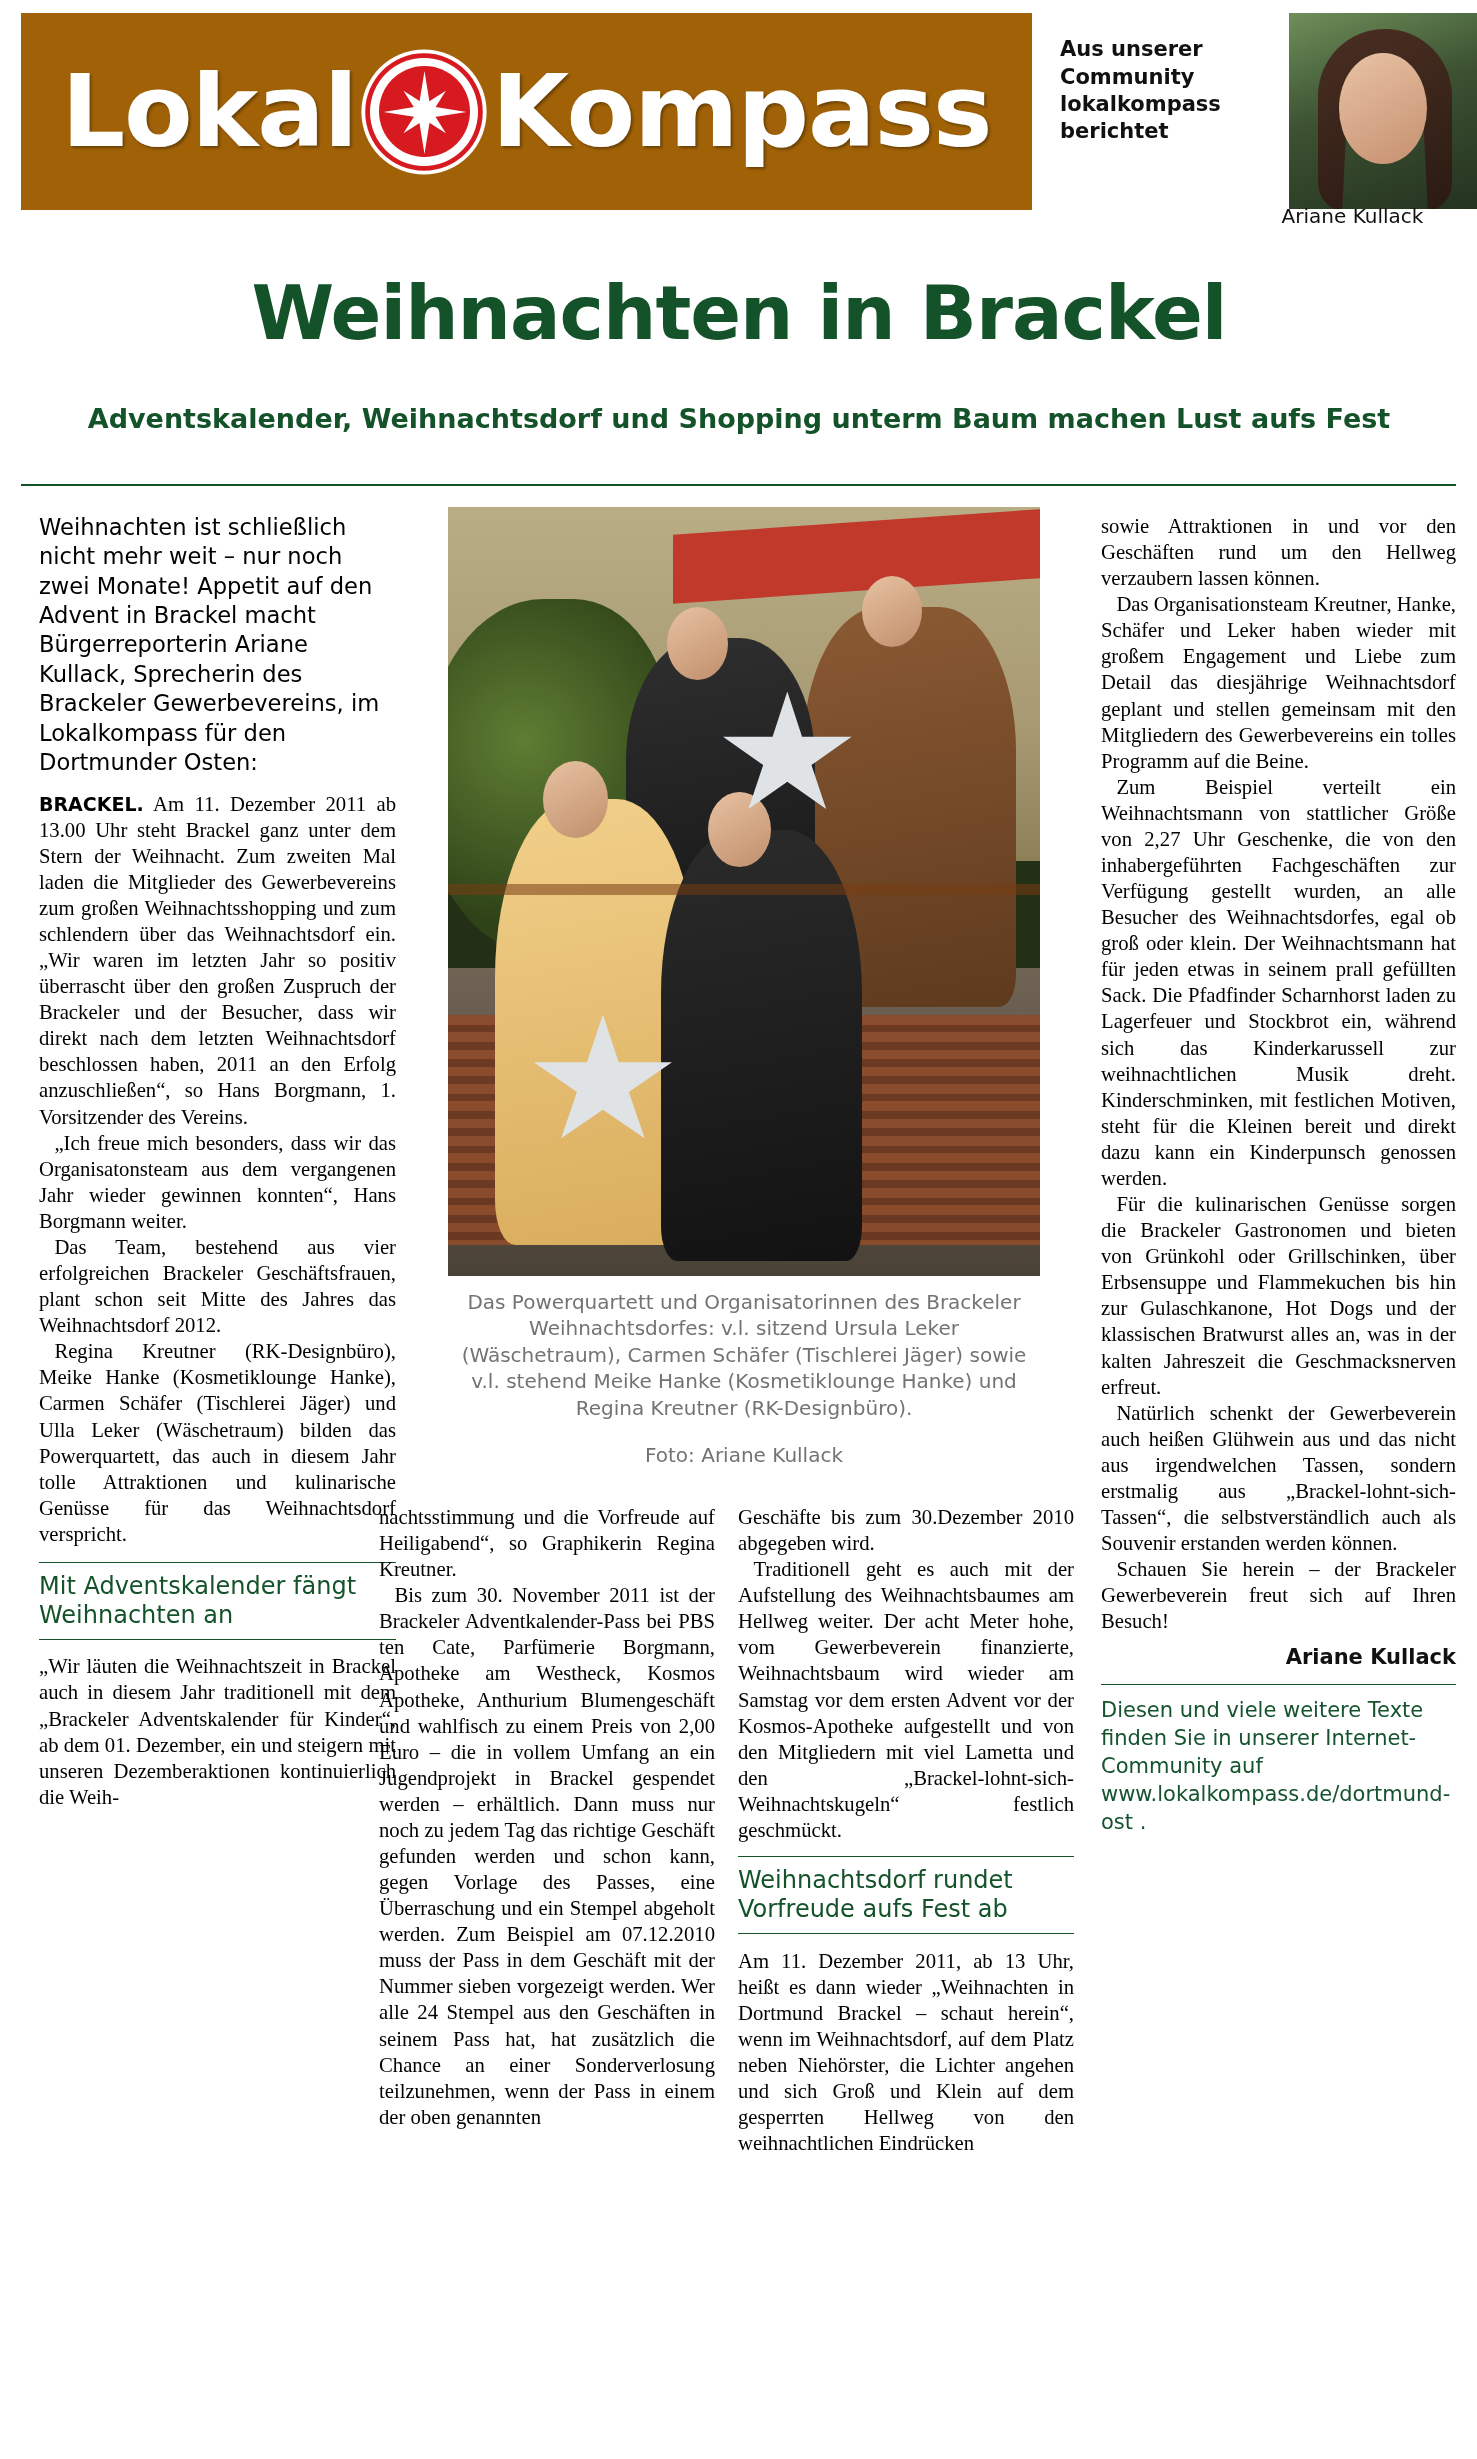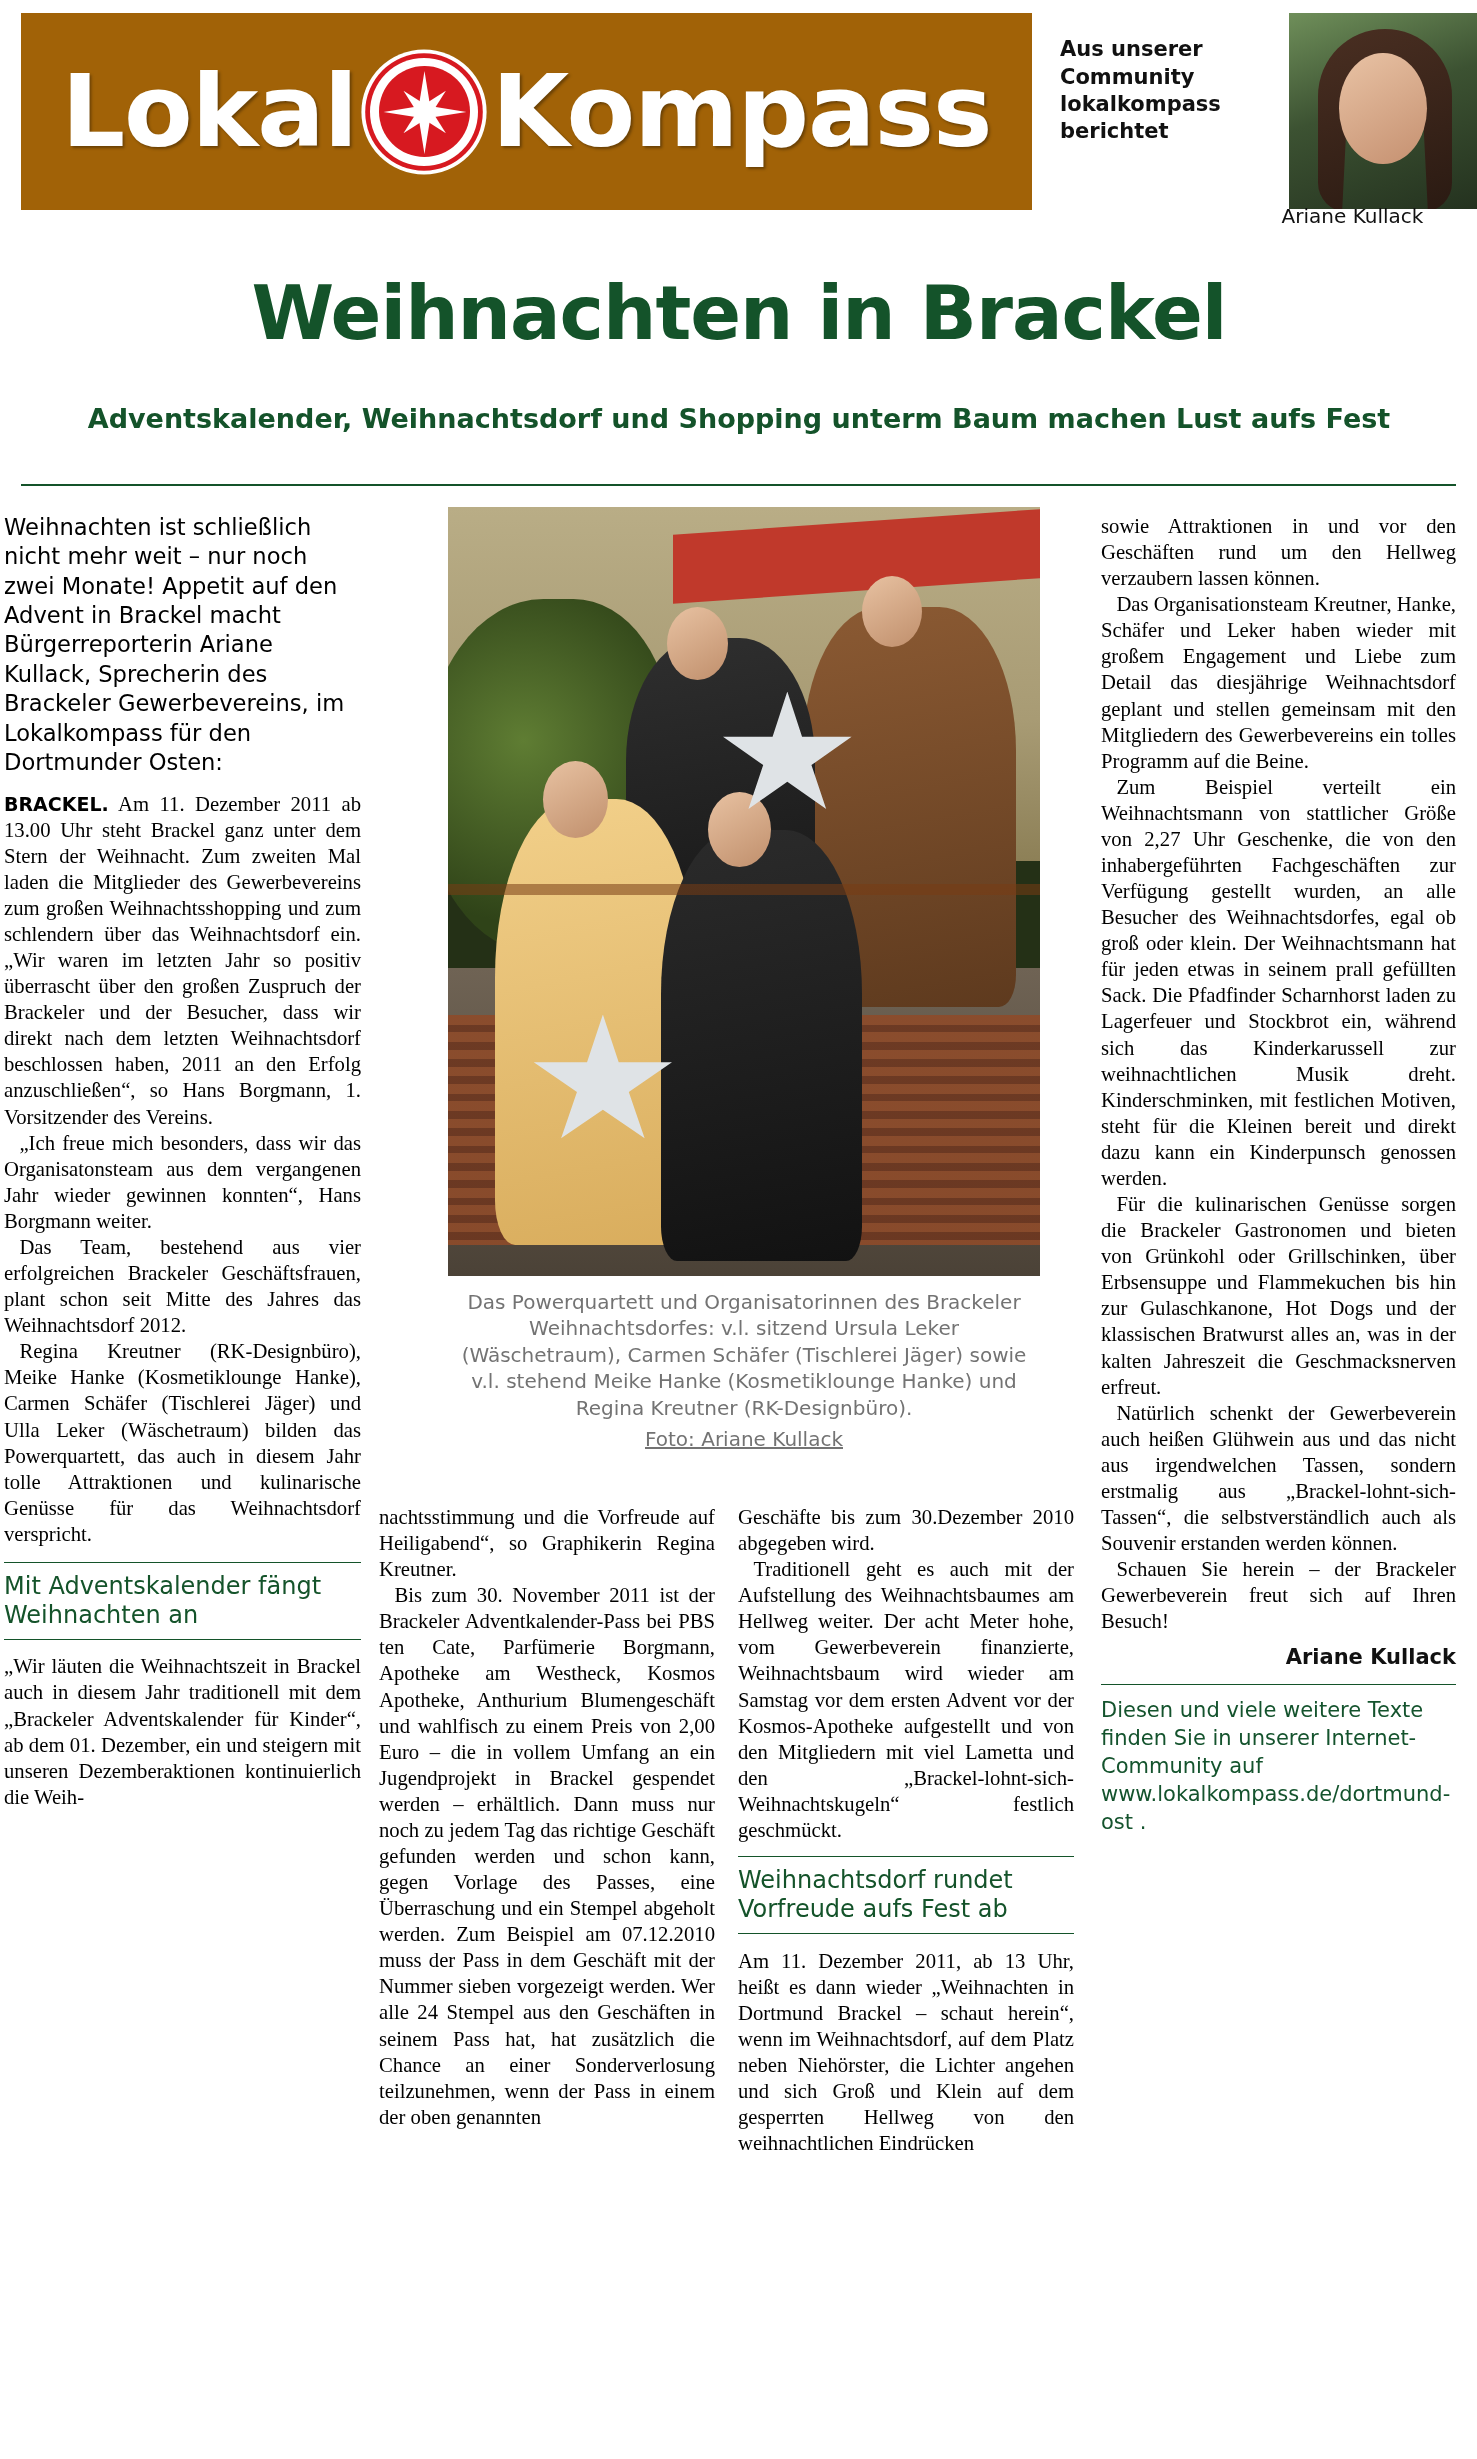--- a/index.html
+++ b/index.html
@@ -189,21 +189,21 @@
     font-size: 20.7px;
     line-height: 1.26;
     text-align: justify;
     color: #000;
   }
   .col p { margin: 0; text-indent: 15.4px; }
   .col p.first { text-indent: 0; }
   .col p + p { margin-top: 0; }
 
   
-  .col1 { left: 4px; top: 513px; width: 357px; }
+  .col1 { left: 39px; top: 513px; width: 357px; }
   .lead {
     font-family: "DejaVu Sans", sans-serif;
     font-size: 22.6px;
     line-height: 1.30;
     text-align: left;
   }
   .dateline {
     font-family: "DejaVu Sans", sans-serif;
     font-weight: bold;
     font-size: 19px;
@@ -287,21 +287,21 @@
     position: absolute;
     left: 448px;
     top: 1289px;
     width: 592px;
     font-family: "DejaVu Sans", sans-serif;
     font-size: 20px;
     line-height: 1.32;
     text-align: center;
     color: #737373;
   }
-  .caption .credit { display: block; margin-top: 5px; text-decoration: underline; }
+  .caption .credit { display: block; margin-top: 21px; }
 
   
   .col2 { left: 379px; top: 1504px; width: 336px; }
   .col3 { left: 738px; top: 1504px; width: 336px; }
   .col4 { left: 1101px; top: 513px; width: 355px; }
 
   .subhead-green {
     font-family: "DejaVu Sans", sans-serif;
     font-size: 24px;
     line-height: 1.22;

